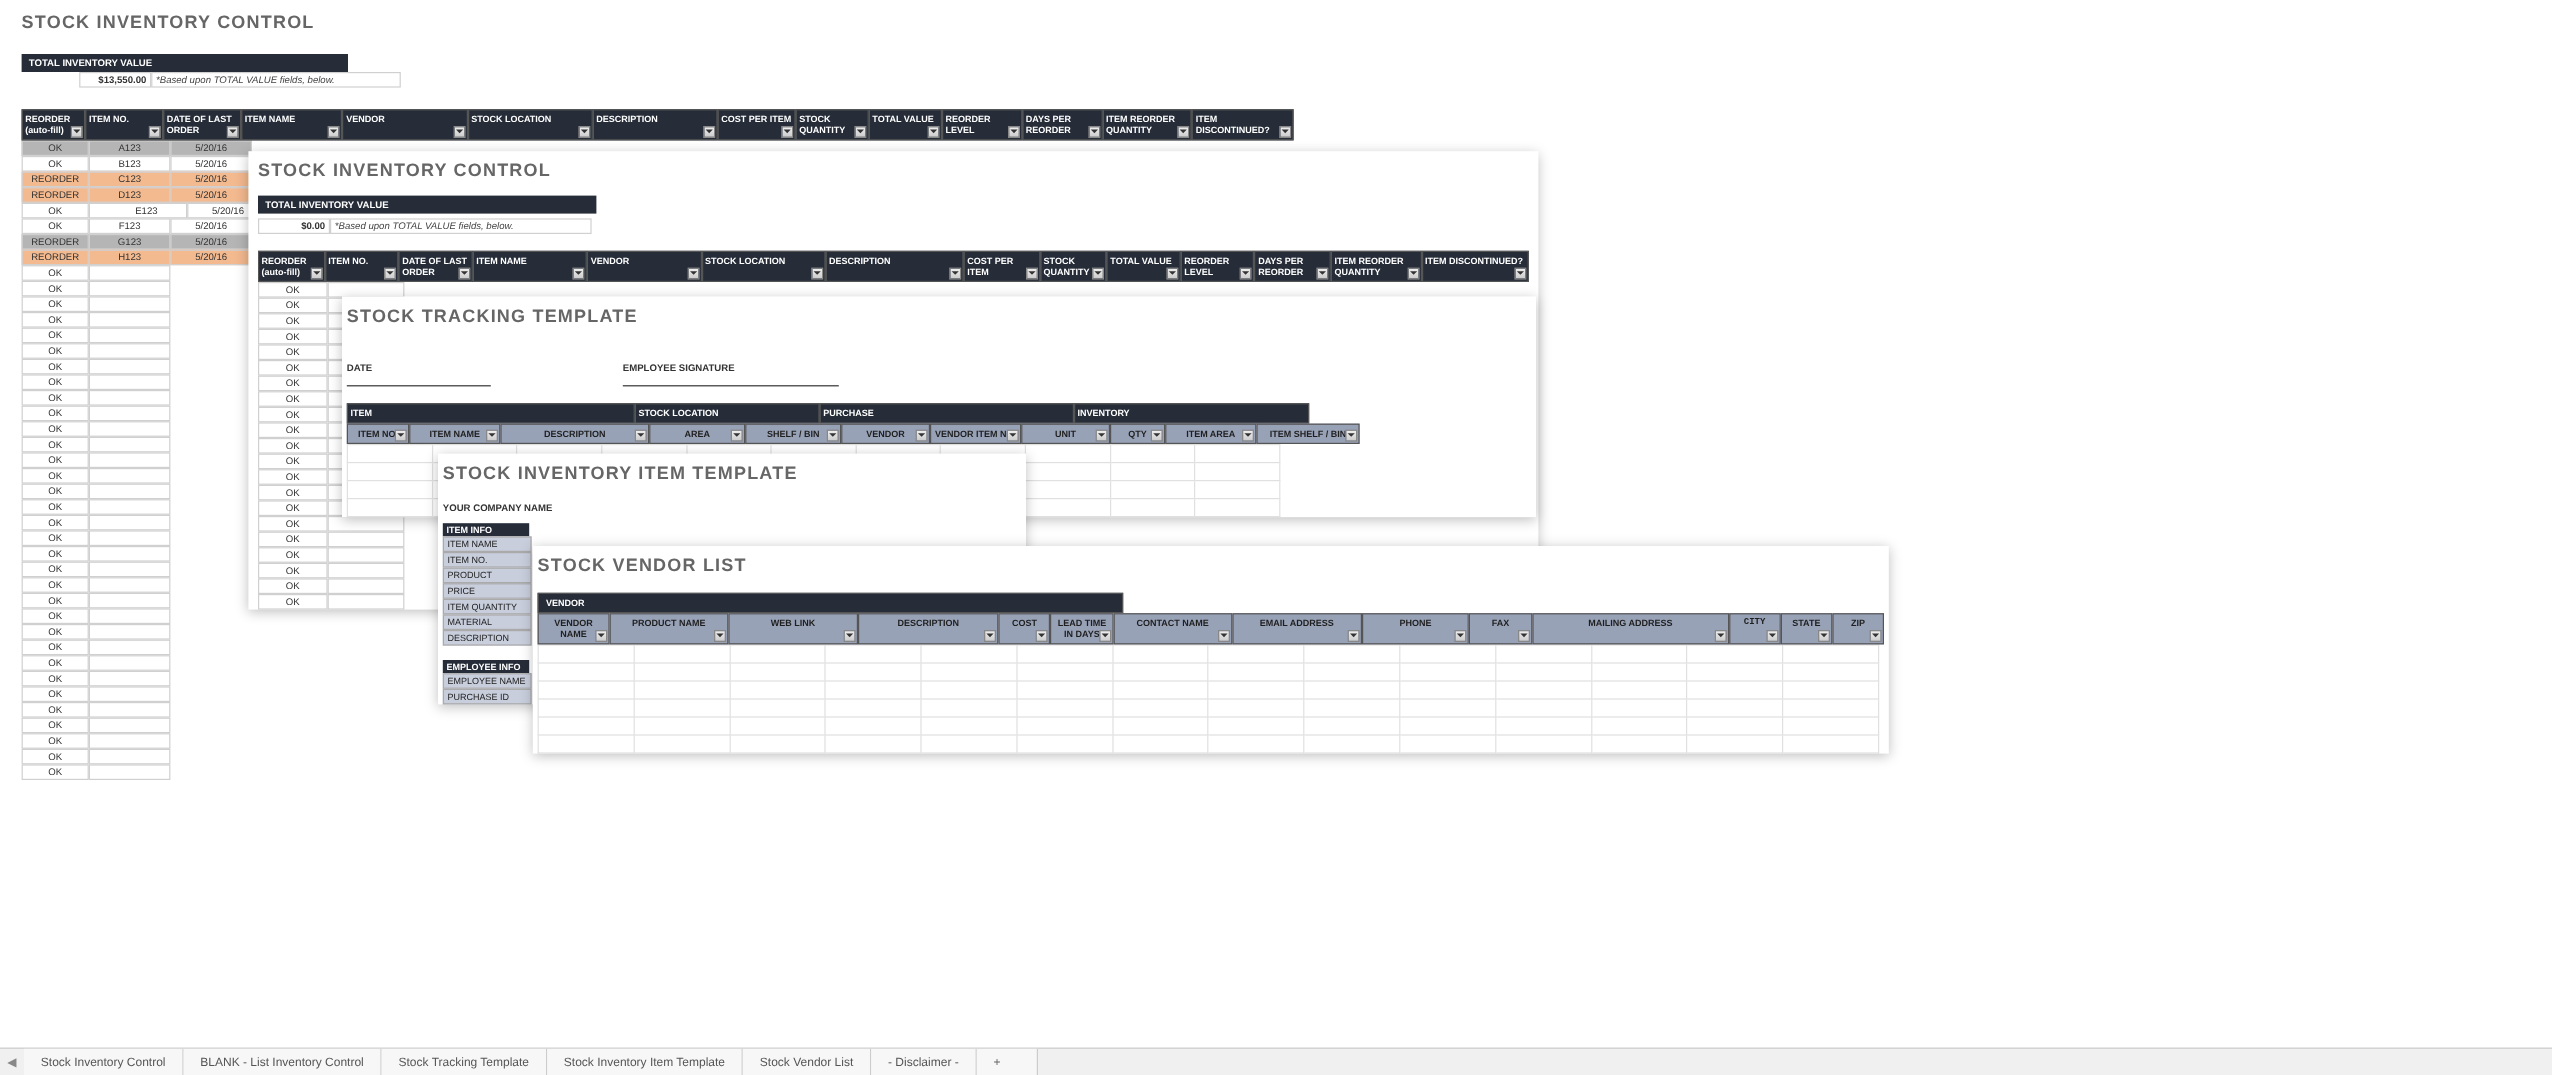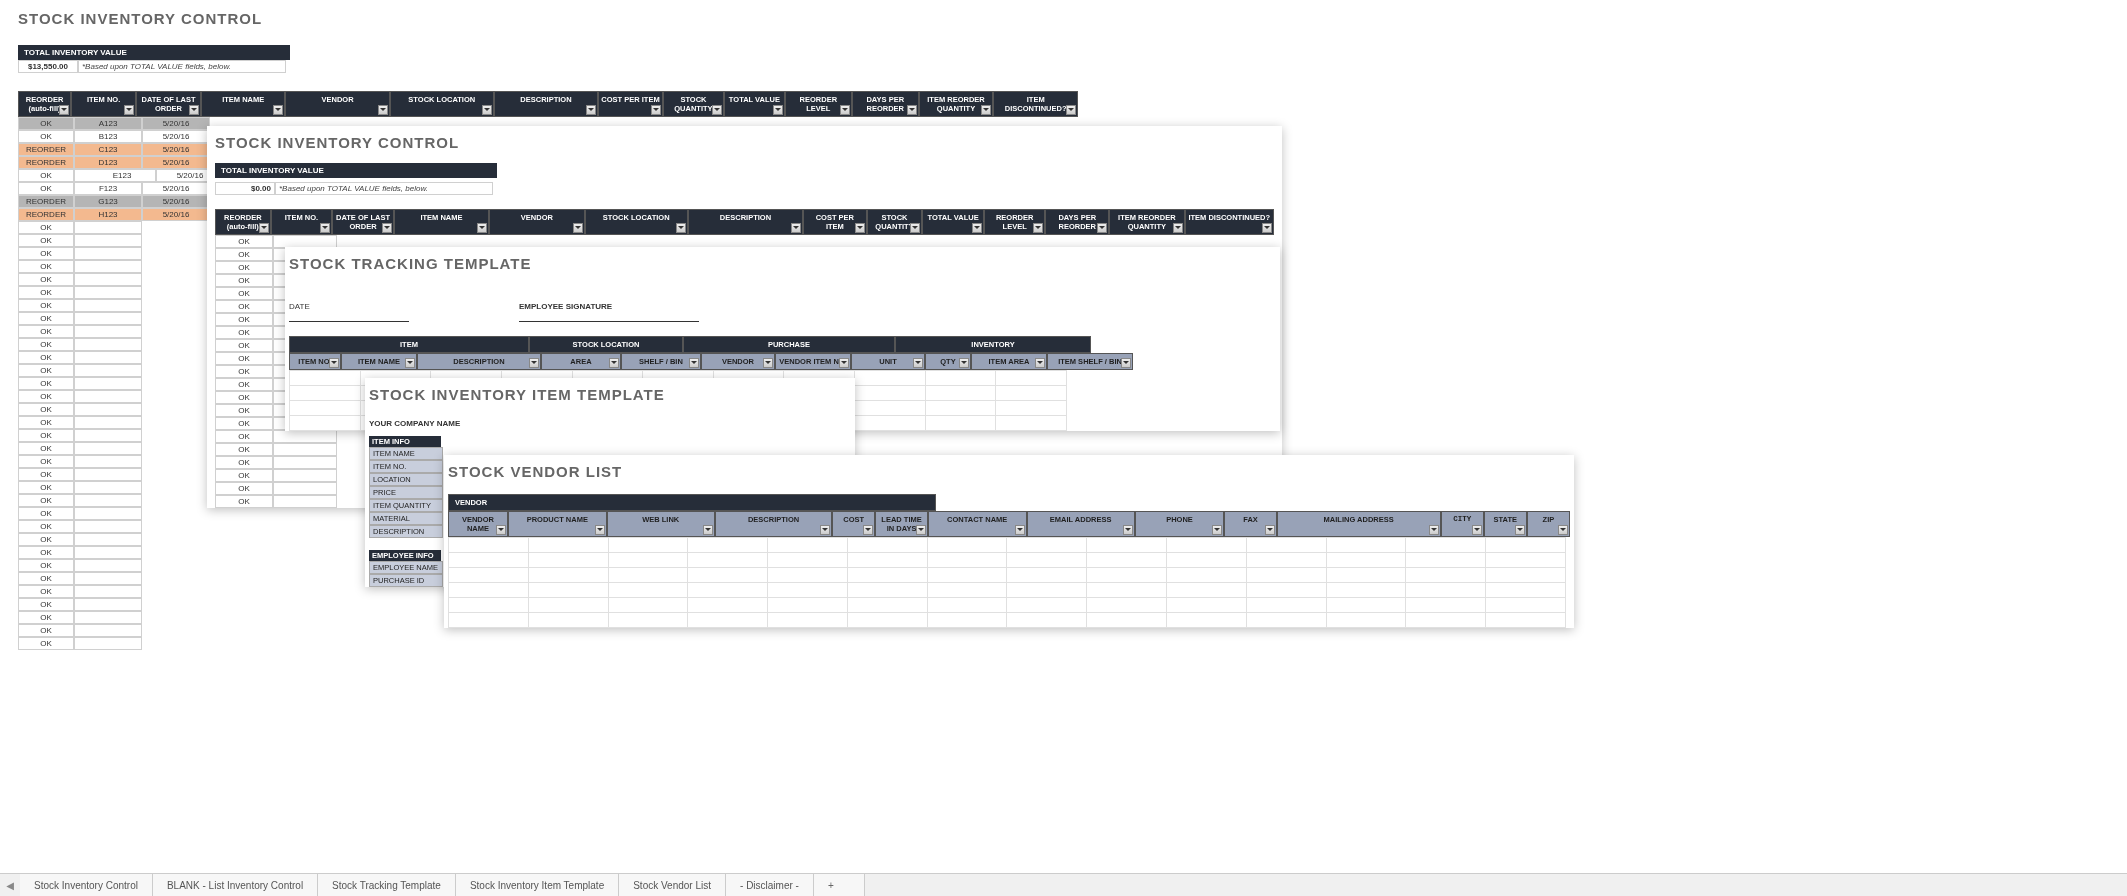--- a/index.html
+++ b/index.html
@@ -10,21 +10,21 @@
   color: #333;
   background: #ffffff;
   width: 2127px;
   height: 896px;
   overflow: hidden;
 }
 .dark-header {
   background: #262d39;
   color: #fff;
   font-weight: bold;
-  text-align: center;
+  text-align: left;
   padding: 2px 3px;
 }
 .sub-header {
   background: #98a2b7;
   color: #1f1f1f;
   font-weight: bold;
   text-align: center;
   padding: 3px;
   font-size: 8px;
 }
@@ -136,21 +136,21 @@
 </head>
 <body>
 
 <div class="panel no-shadow" style="left:18px; top:10px; width:1060px;">
   <div class="title" style="font-size:15px;">STOCK INVENTORY CONTROL</div>
 
   <div style="margin-top:18px; display:flex;">
     <div class="dark-header" style="width:260px; text-align:left; padding:3px 6px; font-size:8px;">TOTAL INVENTORY VALUE</div>
   </div>
   <div style="display:flex;">
-    <div class="cell" style="width:52px; font-weight:bold; text-align:center;">$13,550.00</div>
+    <div class="cell" style="width:52px; font-weight:bold; text-align:right;margin-left:48px;">$13,550.00</div>
     <div class="cell note cell-left" style="width:200px;">*Based upon TOTAL VALUE fields, below.</div>
   </div>
 
   <div style="margin-top:18px; display:flex;" id="p1-headers">
       <div class="dark-header hdr-cell" style="width: 48px;">REORDER (auto-fill)<span class="filter-icon"></span></div>
       <div class="dark-header hdr-cell" style="width: 60px;">ITEM NO.<span class="filter-icon"></span></div>
       <div class="dark-header hdr-cell" style="width: 60px;">DATE OF LAST ORDER<span class="filter-icon"></span></div>
       <div class="dark-header hdr-cell" style="width: 80px;">ITEM NAME<span class="filter-icon"></span></div>
       <div class="dark-header hdr-cell" style="width: 100px;">VENDOR<span class="filter-icon"></span></div>
       <div class="dark-header hdr-cell" style="width: 100px;">STOCK LOCATION<span class="filter-icon"></span></div>
@@ -454,21 +454,21 @@
         <div class="cell" style="width: 56px;"></div>
       </div>
     </div>
 </div>
 
 <div class="panel" style="left:285px; top:247px; width:995px;">
   <div class="title" style="font-size:15px; padding:8px 4px;">STOCK TRACKING TEMPLATE</div>
 
   <div style="display:flex; gap:110px; margin:22px 4px 4px 4px;">
     <div style="display:flex; flex-direction:column;">
-      <span style="font-size:8px; font-weight:normal;">DATE</span>
+      <span style="font-size:8px; font-weight:bold;">DATE</span>
       <div style="width:120px; border-bottom:1px solid #333; height:10px;"></div>
     </div>
     <div style="display:flex; flex-direction:column;">
       <span style="font-size:8px; font-weight:bold;">EMPLOYEE SIGNATURE</span>
       <div style="width:180px; border-bottom:1px solid #333; height:10px;"></div>
     </div>
   </div>
 
   <div style="display:flex; margin:14px 4px 0 4px;" id="p3-top">
       <div class="dark-header hdr-cell" style="width: 234px;">ITEM</div>
@@ -555,21 +555,21 @@
 
   <div class="dark-header" style="width:66px; font-size:7.5px; text-align:left; padding:1px 3px; margin-left:4px;">ITEM INFO</div>
   <div id="p4-item-fields" style="margin-left:4px;">
       <div style="display: flex;">
         <div class="small-label" style="width: 66px;">ITEM NAME</div>
       </div>
       <div style="display: flex;">
         <div class="small-label" style="width: 66px;">ITEM NO.</div>
       </div>
       <div style="display: flex;">
-        <div class="small-label" style="width: 66px;">LOCATION</div>
+        <div class="small-label" style="width: 66px;">PRODUCT</div>
       </div>
       <div style="display: flex;">
         <div class="small-label" style="width: 66px;">PRICE</div>
       </div>
       <div style="display: flex;">
         <div class="small-label" style="width: 66px;">ITEM QUANTITY</div>
       </div>
       <div style="display: flex;">
         <div class="small-label" style="width: 66px;">MATERIAL</div>
       </div>

